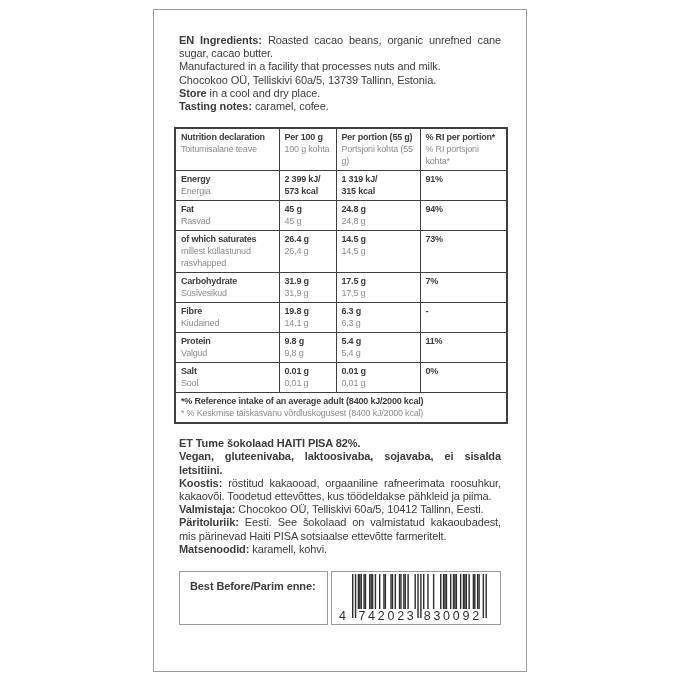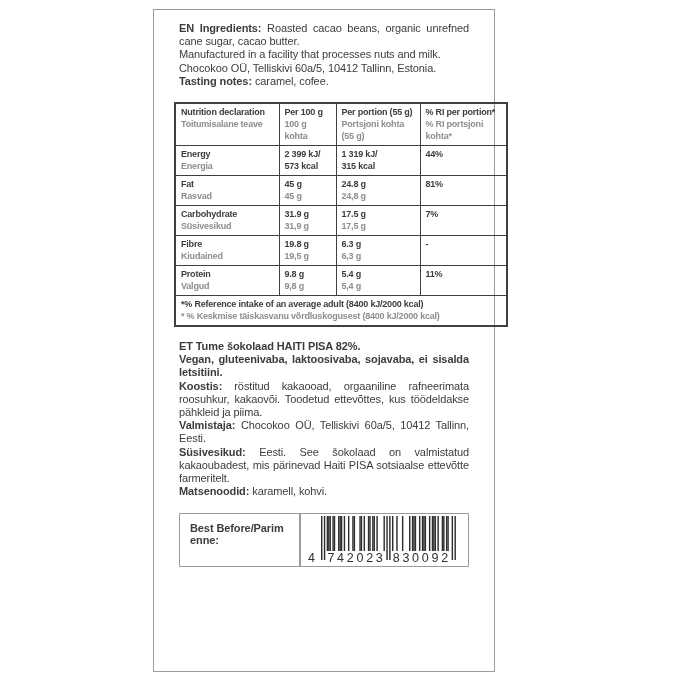--- a/index.html
+++ b/index.html
@@ -2,23 +2,23 @@
 <html><head>
 <meta charset="utf-8">
 <style>
   html,body{margin:0;padding:0;}
   body{
     width:680px;height:680px;background:#ffffff;position:relative;
     font-family:"Liberation Sans",sans-serif;color:#3c3c3c;
     -webkit-font-smoothing:antialiased;
   }
   .label{
-    position:absolute;left:153px;top:9px;width:342px;height:663px;
+    position:absolute;left:153px;top:9px;width:374px;height:663px;
     border:1.5px solid #9b9b9b;box-sizing:border-box;
-    padding:12px 25px;background:#ffffff;
+    padding:24px 25px;background:#ffffff;
   }
   
   .text-block p{
     margin:0;font-size:11px;line-height:13.2px;text-align:justify;
     color:#3c3c3c;letter-spacing:-0.1px;
   }
   .text-block strong{font-weight:bold;color:#3c3c3c;}
   
   table.nut{
     border-collapse:collapse;table-layout:fixed;
@@ -26,21 +26,21 @@
     border:2px solid #3f3f3f;
   }
   table.nut th, table.nut td{
     border:1.5px solid #3f3f3f;
     padding:2px 4px 3px 5px;
     vertical-align:top;text-align:left;
     font-size:9px;line-height:12px;font-weight:normal;
     letter-spacing:-0.2px;
   }
   .b{font-weight:bold;color:#3c3c3c;}
-  .g{font-weight:bold;color:#8d8d8d;}
+  .g{font-weight:normal;color:#8d8d8d;}
   .ind{padding-left:12px;}
   
   .bottom-row{
     display:flex;justify-content:space-between;align-items:flex-start;
     margin-top:15px;
   }
   .bb-box{
     width:149px;height:54px;box-sizing:border-box;
     border:1.5px solid #9b9b9b;
     padding:8px 8px 0 10px;
@@ -54,21 +54,22 @@
   .spacer{height:13px;}
 </style>
 </head>
 <body>
 
 <div class="label">
 
   <div class="text-block" id="en-block">
       <p><strong>EN  Ingredients:</strong><span> Roasted cacao beans, organic unrefned cane sugar, cacao butter.</span></p>
       <p><span>Manufactured in a facility that processes nuts and milk.</span></p>
-      <p><span>Chocokoo OÜ, Telliskivi 60a/5, 10412 Tallinn, Estonia.</span></p>
+      <p><span>Chocokoo OÜ, Telliskivi 60a/5, 13739 Tallinn, Estonia.</span></p>
+      <p><strong>Store</strong><span> in a cool and dry place.</span></p>
       <p><strong>Tasting notes:</strong><span> caramel, cofee.</span></p>
     </div>
 
   <table class="nut">
     <colgroup>
       <col style="width:104px">
         <col style="width:57px">
         <col style="width:84px">
         <col style="width:87px">
     </colgroup>
@@ -100,38 +101,55 @@
           </td>
           <td>
             <div class="b">2 399 kJ/</div>
             <div class="b">573 kcal</div>
           </td>
           <td>
             <div class="b">1 319 kJ/</div>
             <div class="b">315 kcal</div>
           </td>
           <td>
-            <div class="b">44%</div>
+            <div class="b">91%</div>
           </td>
         </tr>
         <tr>
           <td>
             <div class="b">Fat</div>
             <div class="g">Rasvad</div>
           </td>
           <td>
             <div class="b">45 g</div>
             <div class="g">45 g</div>
           </td>
           <td>
             <div class="b">24.8 g</div>
             <div class="g">24,8 g</div>
           </td>
           <td>
-            <div class="b">81%</div>
+            <div class="b">94%</div>
+          </td>
+        </tr>
+        <tr>
+          <td>
+            <div class="b">of which saturates</div>
+            <div class="g">millest küllastunud rasvhapped</div>
+          </td>
+          <td>
+            <div class="b">26.4 g</div>
+            <div class="g">26,4 g</div>
+          </td>
+          <td>
+            <div class="b">14.5 g</div>
+            <div class="g">14,5 g</div>
+          </td>
+          <td>
+            <div class="b">73%</div>
           </td>
         </tr>
         <tr>
           <td>
             <div class="b">Carbohydrate</div>
             <div class="g">Süsivesikud</div>
           </td>
           <td>
             <div class="b">31.9 g</div>
             <div class="g">31,9 g</div>
@@ -144,21 +162,21 @@
             <div class="b">7%</div>
           </td>
         </tr>
         <tr>
           <td>
             <div class="b">Fibre</div>
             <div class="g">Kiudained</div>
           </td>
           <td>
             <div class="b">19.8 g</div>
-            <div class="g">19,5 g</div>
+            <div class="g">14,1 g</div>
           </td>
           <td>
             <div class="b">6.3 g</div>
             <div class="g">6,3 g</div>
           </td>
           <td>
             <div class="b">-</div>
           </td>
         </tr>
         <tr>
@@ -169,41 +187,58 @@
           <td>
             <div class="b">9.8 g</div>
             <div class="g">9,8 g</div>
           </td>
           <td>
             <div class="b">5.4 g</div>
             <div class="g">5,4 g</div>
           </td>
           <td>
             <div class="b">11%</div>
+          </td>
+        </tr>
+        <tr>
+          <td>
+            <div class="b">Salt</div>
+            <div class="g">Sool</div>
+          </td>
+          <td>
+            <div class="b">0.01 g</div>
+            <div class="g">0,01 g</div>
+          </td>
+          <td>
+            <div class="b">0.01 g</div>
+            <div class="g">0,01 g</div>
+          </td>
+          <td>
+            <div class="b">0%</div>
           </td>
         </tr>
       </tbody>
     <tfoot>
       <tr>
         <td colspan="4">
           <div class="b">*% Reference intake of an average adult (8400 kJ/2000 kcal)</div>
           <div class="g">* % Keskmise täiskasvanu võrdluskogusest (8400 kJ/2000 kcal)</div>
         </td>
       </tr>
     </tfoot>
   </table>
 
   <div class="spacer"></div>
 
   <div class="text-block" id="et-block">
       <p><strong>ET  Tume šokolaad HAITI PISA 82%.</strong></p>
       <p><strong>Vegan, gluteenivaba, laktoosivaba, sojavaba, ei sisalda letsitiini.</strong></p>
       <p><strong>Koostis:</strong><span> röstitud kakaooad, orgaaniline rafneerimata roosuhkur, kakaovõi. Toodetud ettevõttes, kus töödeldakse pähkleid ja piima.</span></p>
       <p><strong>Valmistaja:</strong><span> Chocokoo OÜ, Telliskivi 60a/5, 10412 Tallinn, Eesti.</span></p>
-      <p><strong>Süsivesikud:</strong><span> Eesti. See šokolaad on valmistatud kakaoubadest, mis pärinevad Haiti PISA sotsiaalse ettevõtte farmeritelt.</span></p>
+      <p><strong>Päritoluriik:</strong><span> Eesti. See šokolaad on valmistatud kakaoubadest, mis pärinevad Haiti PISA sotsiaalse ettevõtte farmeritelt.</span></p>
       <p><strong>Matsenoodid:</strong><span> karamell, kohvi.</span></p>
     </div>
 
   <div class="bottom-row">
     <div class="bb-box">
       <span>Best Before/Parim enne:</span>
     </div>
     <div class="bc-box">
       <svg id="bc-svg" width="167" height="51" viewBox="0 0 167 51" xmlns="http://www.w3.org/2000/svg">
           <rect x="20.00" y="2" width="1.42" height="44" fill="#2e2e2e"></rect>

